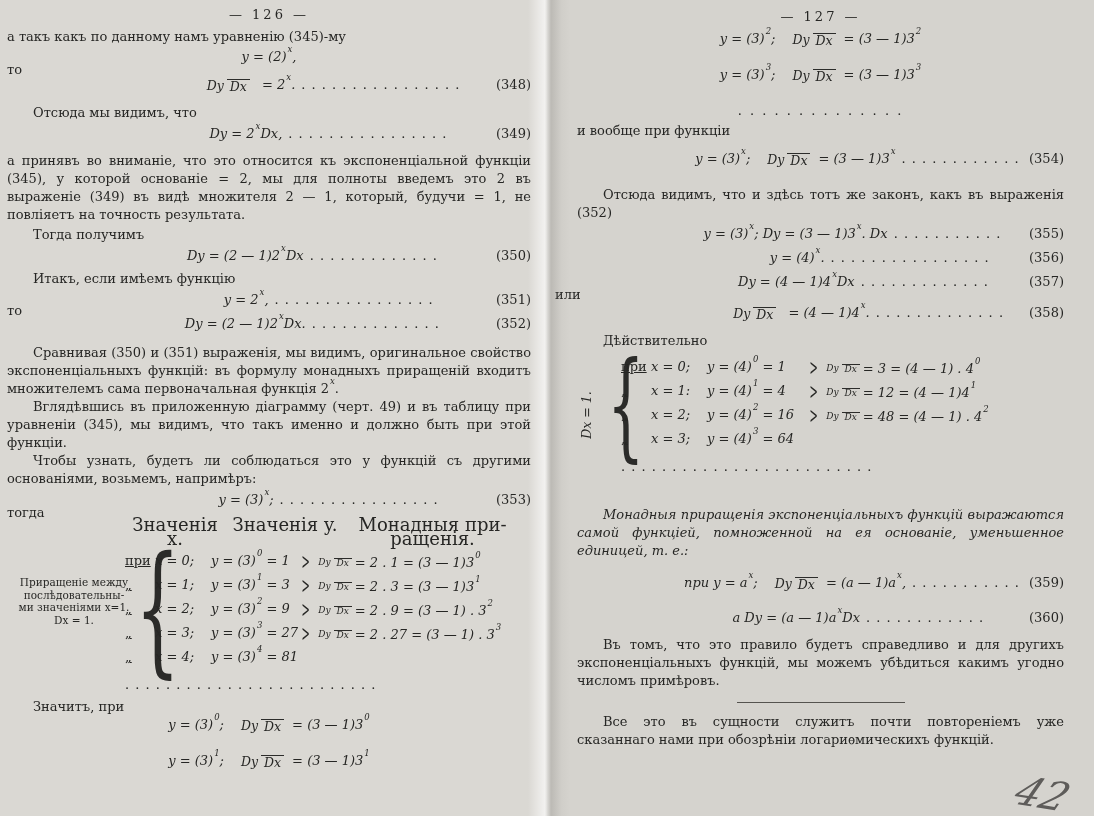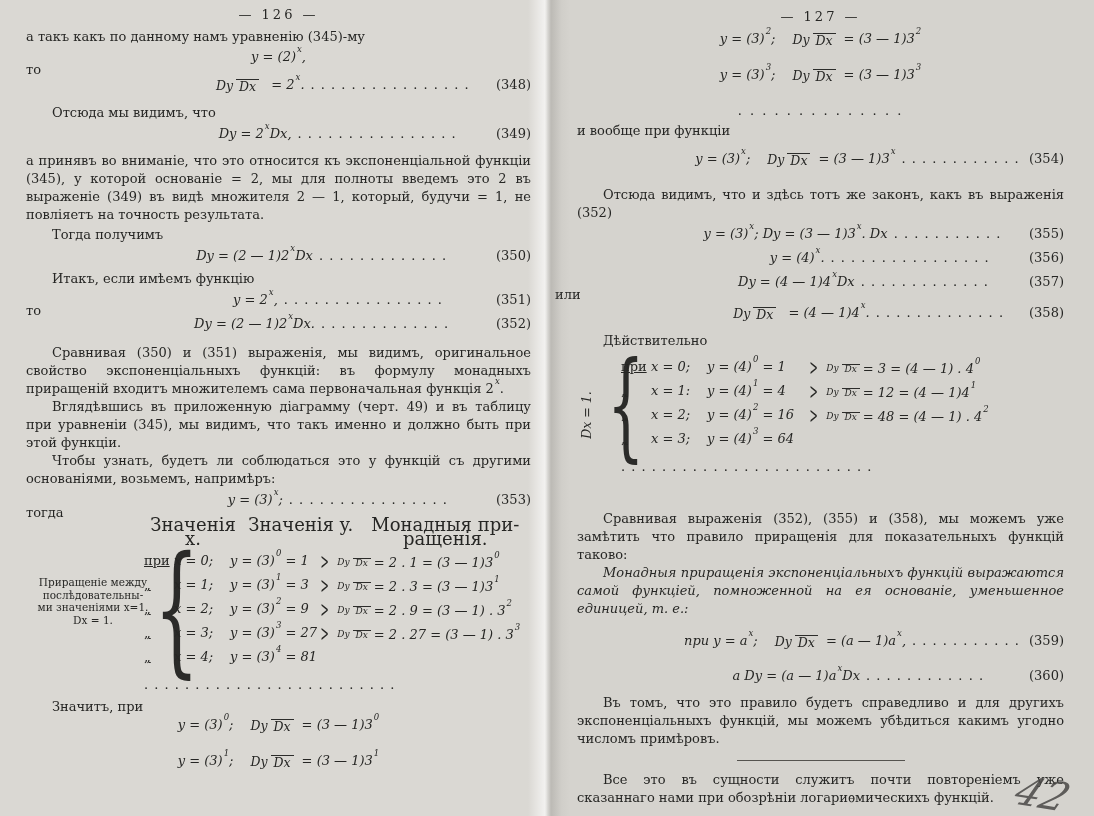--- a/index.html
+++ b/index.html
@@ -4,21 +4,21 @@
 <style>
   html,body{margin:0;padding:0;background:#b0aeaa;}
   .sheet{
     position:relative;width:1094px;height:816px;overflow:hidden;
     background:#d7d5d0;
     font-family:"DejaVu Serif","Liberation Serif",serif;
     color:#262624;
     font-size:13px;line-height:18px;
   }
   .page{position:absolute;top:0;height:816px;box-sizing:border-box;}
-  .page.left{left:0;width:547px;padding:6px 16px 0 26px;background:#dad8d3;}
+  .page.left{left:0;width:547px;padding:6px 16px 0 7px;background:#dad8d3;}
   .page.right{left:547px;width:547px;padding:8px 30px 0 30px;background:#d5d3ce;}
   .gutter{position:absolute;top:0;left:528px;width:42px;height:816px;pointer-events:none;
     background:linear-gradient(90deg,rgba(120,118,112,0) 0%,rgba(255,255,255,0.65) 40%,rgba(100,98,92,0.22) 55%,rgba(120,118,112,0.05) 80%,rgba(120,118,112,0) 100%);}
   .edge-shade{position:absolute;left:0;top:0;width:6px;height:300px;pointer-events:none;
     background:linear-gradient(180deg,rgba(60,58,54,0.45),rgba(60,58,54,0));}
   .pageno{text-align:center;letter-spacing:3px;margin-bottom:4px;}
   p{margin:0;text-align:justify;}
   .pind{text-indent:26px;}
   .mt2{margin-top:2px}.mt4{margin-top:4px}.mt6{margin-top:6px}.mt8{margin-top:8px}.mt10{margin-top:10px}
   .itl{font-style:italic;}
@@ -350,21 +350,20 @@
             <span class="fr2 sm">
               <span class="nm">Dy</span>
               <span class="dn">Dx</span>
             </span>
             <span> = 48 = (4 — 1) . 4<sup>2</sup></span>
           </div>
       </div>
       <div class="rt-dots">. . . . . . . . . . . . . . . . . . . . . . . . .</div>
     </div>
 
-    <p class="pind mt4">Сравнивая выраженія (352), (355) и (358), мы можемъ уже замѣтить что правило приращенія для показательныхъ функцій таково:</p>
     <p class="pind itl">Монадныя приращенія экспоненціальныхъ функцій выражаются самой функціей, помноженной на ея основаніе, уменьшенное единицей, т. е.:</p>
 
     <div class="eqrow fr mt4">
       <span class="lead"></span>
       <span class="fml"><span>при y = a<sup>x</sup>;</span><span class="fr2 gapL">
             <span class="nm">Dy</span>
             <span class="dn">Dx</span>
           </span><span>= (a — 1)a<sup>x</sup>,</span></span>
       <span class="dots">. . . . . . . . . . .</span>
       <span class="eqno">(359)</span>

